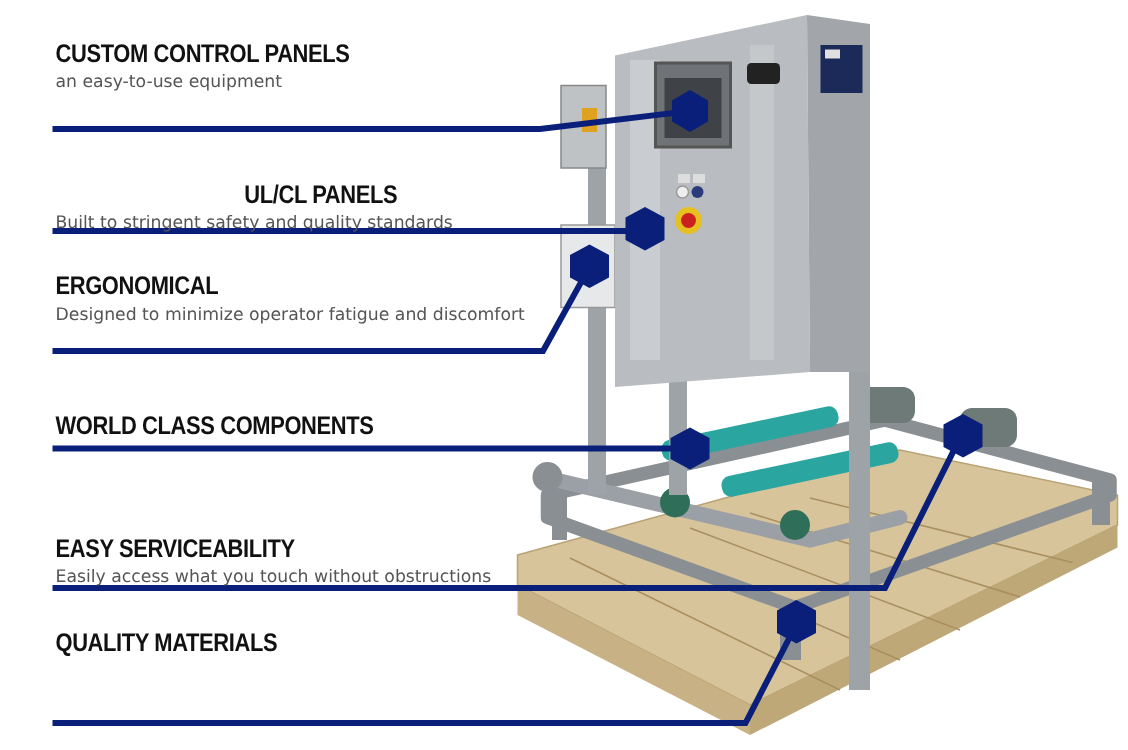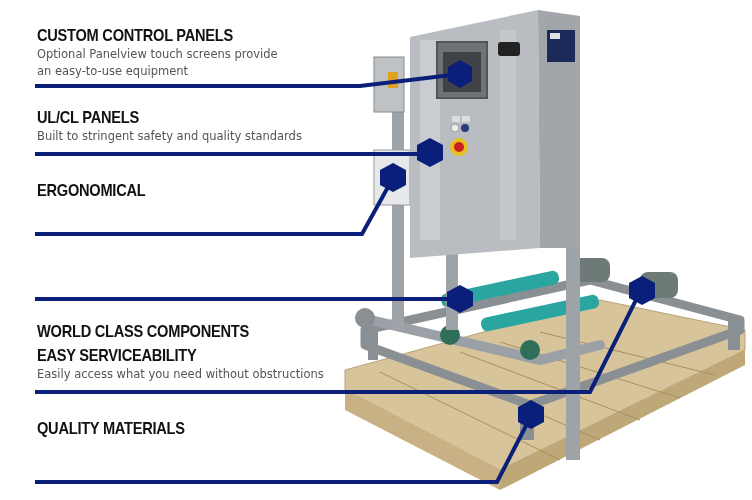--- a/index.html
+++ b/index.html
@@ -88,37 +88,37 @@
     <polygon points="430,138 443,145 443,160 430,167 417,160 417,145"></polygon>
     <polygon points="393,163 406,170 406,185 393,192 380,185 380,170"></polygon>
     <polygon points="460,285 473,292 473,306 460,313 447,306 447,292"></polygon>
     <polygon points="642,276 655,283 655,298 642,305 629,298 629,283"></polygon>
     <polygon points="531,400 544,407 544,422 531,429 518,422 518,407"></polygon>
   </g>
 </svg>
 
 <div class="feature" style="top:26px;">
   <h2>CUSTOM CONTROL PANELS</h2>
-  <p>Optional Panelview touch screens provide</p>
   <p>an easy-to-use equipment</p>
 </div>
 
-<div class="feature" style="top:108px;">
+<div class="feature" style="top:120px;text-align:right;">
   <h2>UL/CL PANELS</h2>
   <p>Built to stringent safety and quality standards</p>
 </div>
 
 <div class="feature" style="top:181px;">
   <h2>ERGONOMICAL</h2>
+  <p>Designed to minimize operator fatigue and discomfort</p>
 </div>
 
-<div class="feature" style="top:274px;margin-top:48px;">
+<div class="feature" style="top:274px;">
   <h2>WORLD CLASS COMPONENTS</h2>
 </div>
 
-<div class="feature" style="top:346px;">
+<div class="feature" style="top:356px;">
   <h2>EASY SERVICEABILITY</h2>
-  <p>Easily access what you need without obstructions</p>
+  <p>Easily access what you touch without obstructions</p>
 </div>
 
 <div class="feature" style="top:419px;">
   <h2>QUALITY MATERIALS</h2>
 </div>
 
 </body></html>

